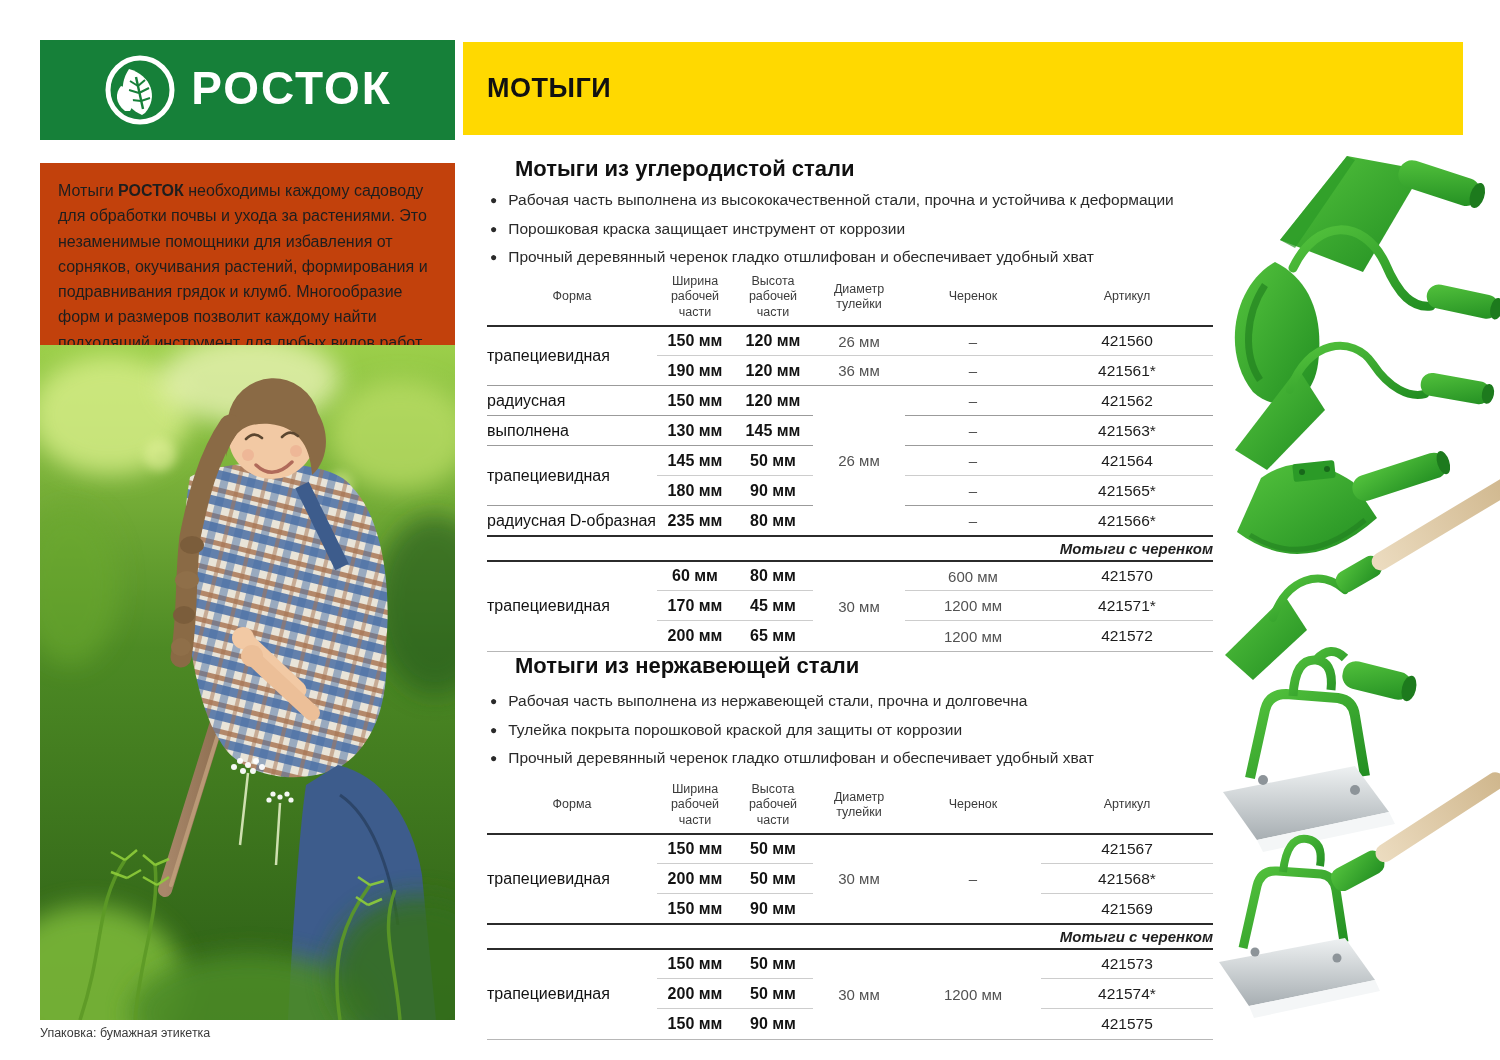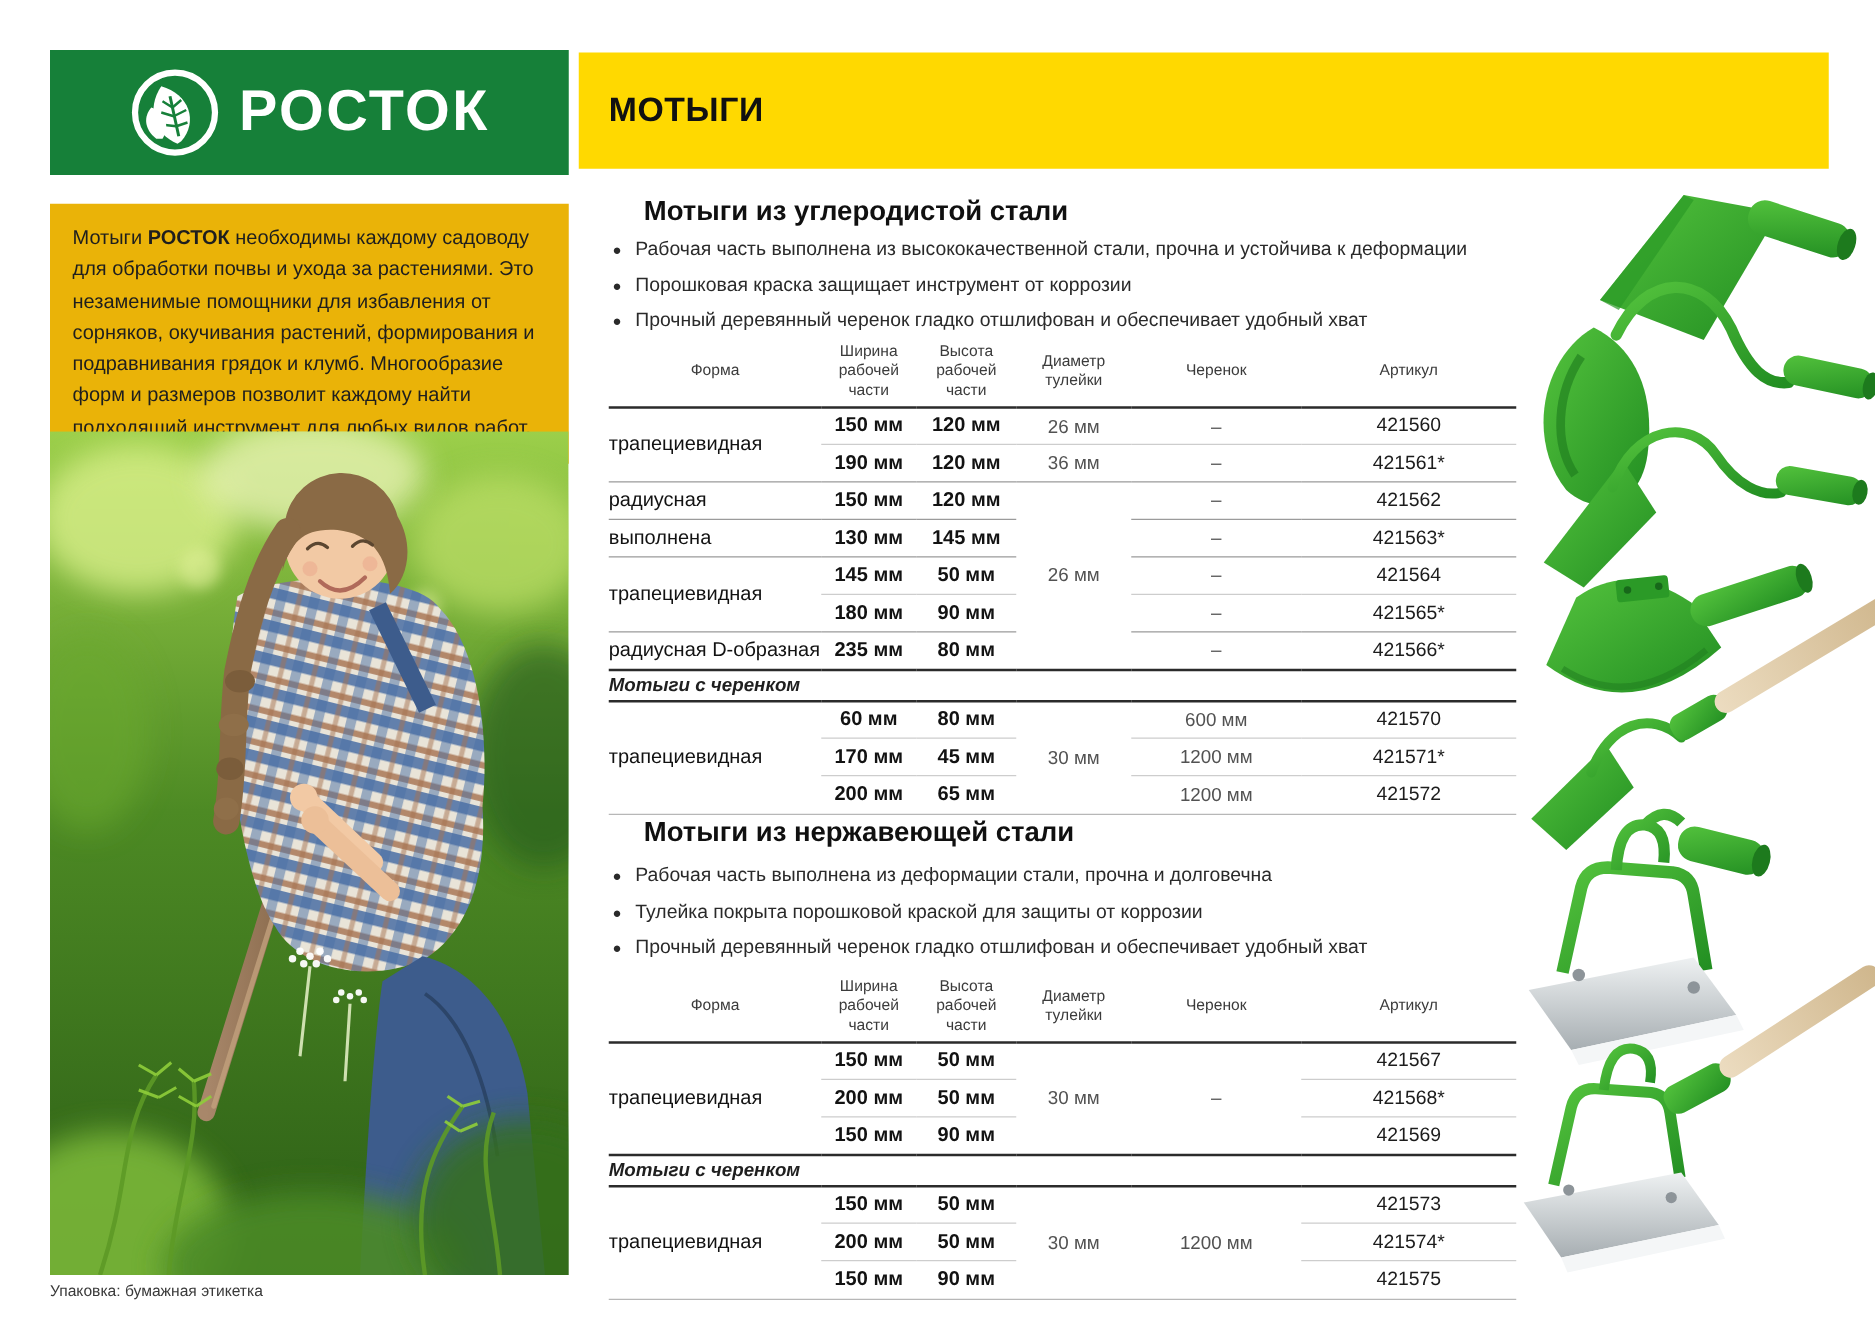--- a/index.html
+++ b/index.html
@@ -11,21 +11,21 @@
   .logo-box{
     position:absolute;left:40px;top:40px;width:415px;height:100px;
     background:#168039;display:flex;align-items:center;justify-content:center;gap:14px;
   }
   .logo-text{
     color:#fff;font-size:46px;font-weight:bold;letter-spacing:2px;line-height:1;
     padding-bottom:4px;
   }
   .intro{
     position:absolute;left:40px;top:163px;width:379px;min-height:148px;
-    background:#eab308;padding:15px 18px 16px 18px;
+    background:#c2410c;padding:15px 18px 16px 18px;
     font-size:16px;line-height:1.58;color:#1e1e1e;
   }
   .photo{
     position:absolute;left:40px;top:345px;width:415px;height:675px;overflow:hidden;
   }
   .caption{
     position:absolute;left:40px;top:1026px;font-size:12.5px;color:#3a3a3a;
   }
   
   .title-bar{
@@ -56,21 +56,21 @@
   td{text-align:center;vertical-align:middle;padding:0;}
   td.c-form{text-align:left;font-weight:normal;font-size:16px;color:#121212;}
   td.c-num{font-weight:bold;font-size:16px;color:#121212;}
   td.c-dim{font-size:15px;color:#525252;}
   td.c-sku{font-size:15.5px;color:#1c1c1c;}
   tr.grp td{border-top:1px solid #9b9b9b;}
   tr.inner td{border-top:1px solid #cdcdcd;}
   tr.sub{height:25px;}
   tr.sub td{
     border-top:2px solid #2b2b2b;border-bottom:2px solid #2b2b2b;
-    text-align:left;font-style:italic;font-weight:600;font-size:15px;color:#1f1f1f;
+    text-align:right;font-style:italic;font-weight:600;font-size:15px;color:#1f1f1f;
   }
   .products{position:absolute;left:1205px;top:150px;width:295px;height:905px;}
 </style>
 </head>
 <body>
 
 <div class="logo-box">
   <svg width="74" height="74" viewBox="0 0 74 74" aria-hidden="true">
     <circle cx="37" cy="37" r="32" fill="none" stroke="#ffffff" stroke-width="5"></circle>
     <path d="M39,62 C20,54 14,34 26,16 C48,22 56,44 42,60 Z" fill="#ffffff"></path>
@@ -304,21 +304,21 @@
     </tr>
   </tbody>
 </table>
 </div>
 
 <h2 class="sec-heading" style="top:653px;">Мотыги из нержавеющей стали</h2>
 
 <div class="bullets" style="top:692px;">
   <div class="bullet">
       <span class="dot">●</span>
-      <span>Рабочая часть выполнена из деформации стали, прочна и долговечна</span>
+      <span>Рабочая часть выполнена из нержавеющей стали, прочна и долговечна</span>
     </div>
   <div class="bullet">
       <span class="dot">●</span>
       <span>Тулейка покрыта порошковой краской для защиты от коррозии</span>
     </div>
   <div class="bullet">
       <span class="dot">●</span>
       <span>Прочный деревянный черенок гладко отшлифован и обеспечивает удобный хват</span>
     </div>
 </div>

